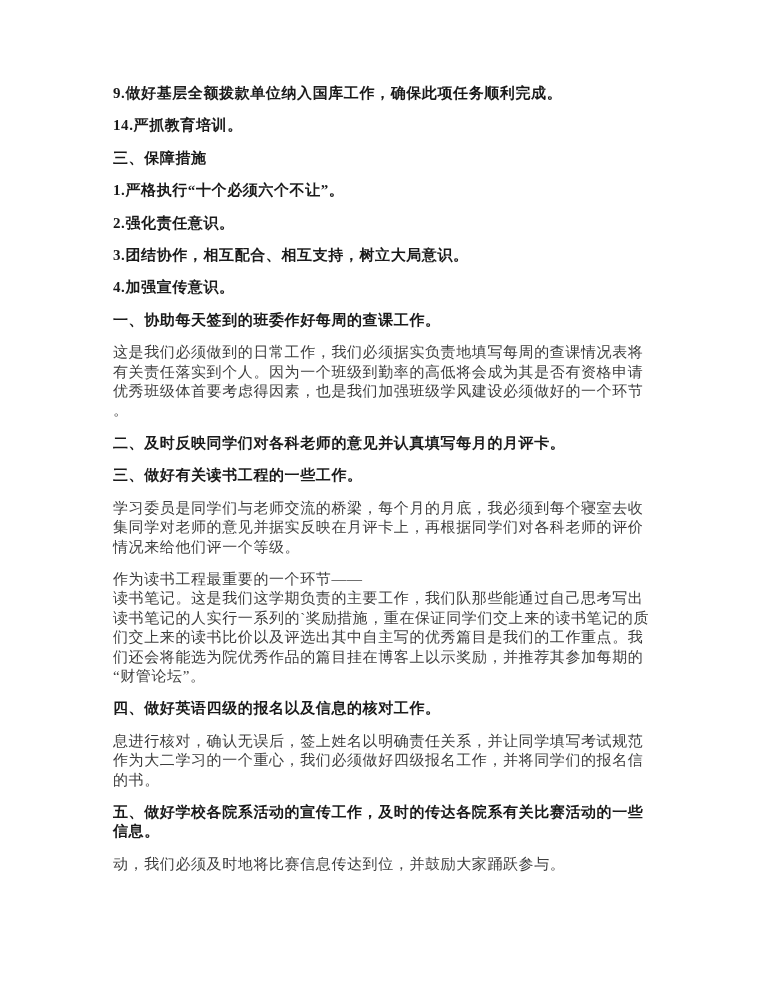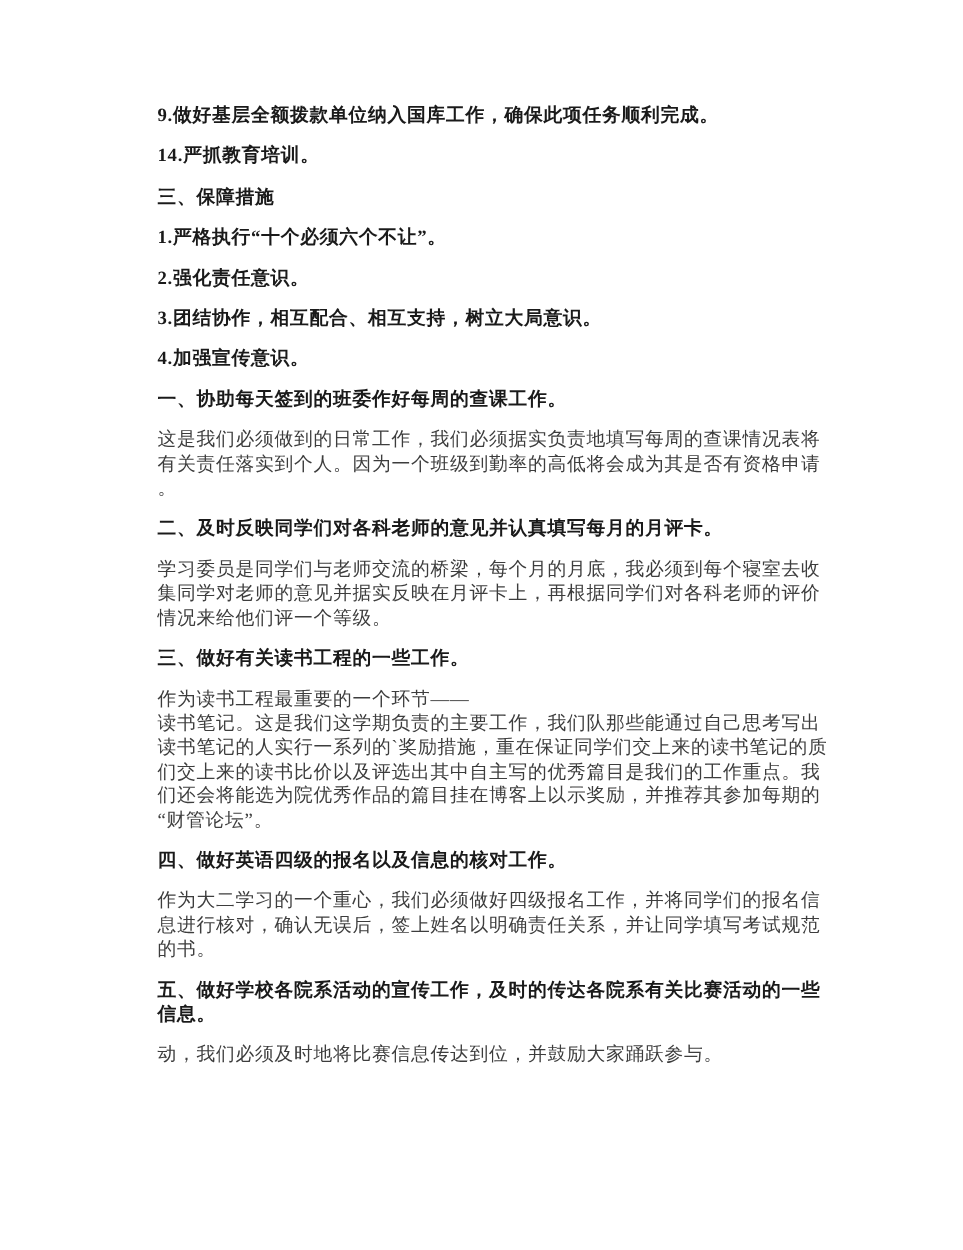--- a/index.html
+++ b/index.html
@@ -17,21 +17,21 @@
     position: relative;
     width: 770px;
     height: 1000px;
     background: var(--page-bg);
     overflow: hidden;
     font-family: "Liberation Serif", "DejaVu Serif", serif;
   }
   .doc-body {
     position: absolute;
     top: 84px;
-    left: 126px;
+    left: 113px;
     width: 536px;
   }
   .block {
     margin: 0 0 13px 0;
     font-size: 15px;
     line-height: 19.4px;
     letter-spacing: 0.6px;
     color: var(--body-color);
     font-weight: normal;
   }
@@ -68,47 +68,48 @@
       </div>
       <div class="block heading">
         <div class="line">4.加强宣传意识。</div>
       </div>
       <div class="block heading">
         <div class="line">一、协助每天签到的班委作好每周的查课工作。</div>
       </div>
       <div class="block body">
         <div class="line">这是我们必须做到的日常工作，我们必须据实负责地填写每周的查课情况表将</div>
         <div class="line">有关责任落实到个人。因为一个班级到勤率的高低将会成为其是否有资格申请</div>
+        <div class="line">优秀班级体首要考虑得因素，也是我们加强班级学风建设必须做好的一个环节</div>
         <div class="line">。</div>
       </div>
       <div class="block heading">
         <div class="line">二、及时反映同学们对各科老师的意见并认真填写每月的月评卡。</div>
       </div>
+      <div class="block heading">
+        <div class="line">三、做好有关读书工程的一些工作。</div>
+      </div>
       <div class="block body">
         <div class="line">学习委员是同学们与老师交流的桥梁，每个月的月底，我必须到每个寝室去收</div>
         <div class="line">集同学对老师的意见并据实反映在月评卡上，再根据同学们对各科老师的评价</div>
         <div class="line">情况来给他们评一个等级。</div>
-      </div>
-      <div class="block heading">
-        <div class="line">三、做好有关读书工程的一些工作。</div>
       </div>
       <div class="block body">
         <div class="line">作为读书工程最重要的一个环节——</div>
         <div class="line">读书笔记。这是我们这学期负责的主要工作，我们队那些能通过自己思考写出</div>
         <div class="line">读书笔记的人实行一系列的`奖励措施，重在保证同学们交上来的读书笔记的质</div>
         <div class="line">们交上来的读书比价以及评选出其中自主写的优秀篇目是我们的工作重点。我</div>
         <div class="line">们还会将能选为院优秀作品的篇目挂在博客上以示奖励，并推荐其参加每期的</div>
         <div class="line">“财管论坛”。</div>
       </div>
       <div class="block heading">
         <div class="line">四、做好英语四级的报名以及信息的核对工作。</div>
       </div>
       <div class="block body">
+        <div class="line">息进行核对，确认无误后，签上姓名以明确责任关系，并让同学填写考试规范</div>
         <div class="line">作为大二学习的一个重心，我们必须做好四级报名工作，并将同学们的报名信</div>
-        <div class="line">息进行核对，确认无误后，签上姓名以明确责任关系，并让同学填写考试规范</div>
         <div class="line">的书。</div>
       </div>
       <div class="block heading">
         <div class="line">五、做好学校各院系活动的宣传工作，及时的传达各院系有关比赛活动的一些</div>
         <div class="line">信息。</div>
       </div>
       <div class="block body">
         <div class="line">动，我们必须及时地将比赛信息传达到位，并鼓励大家踊跃参与。</div>
       </div>
     </div>

